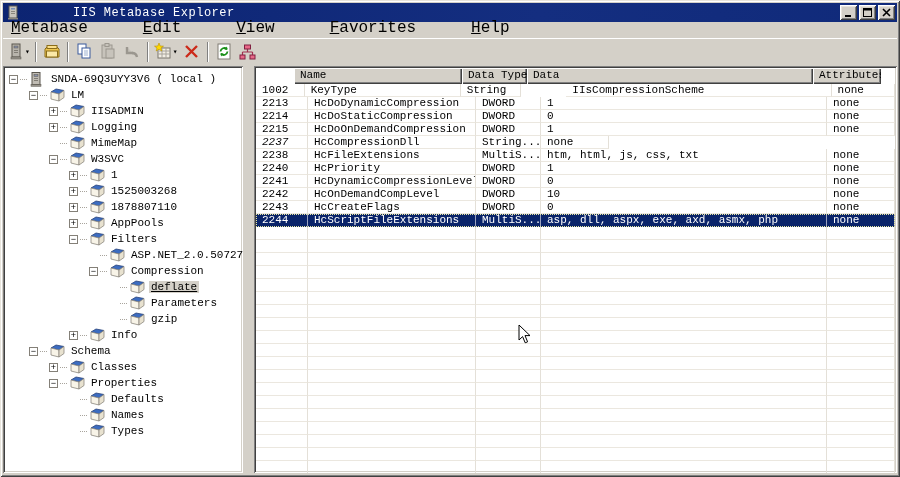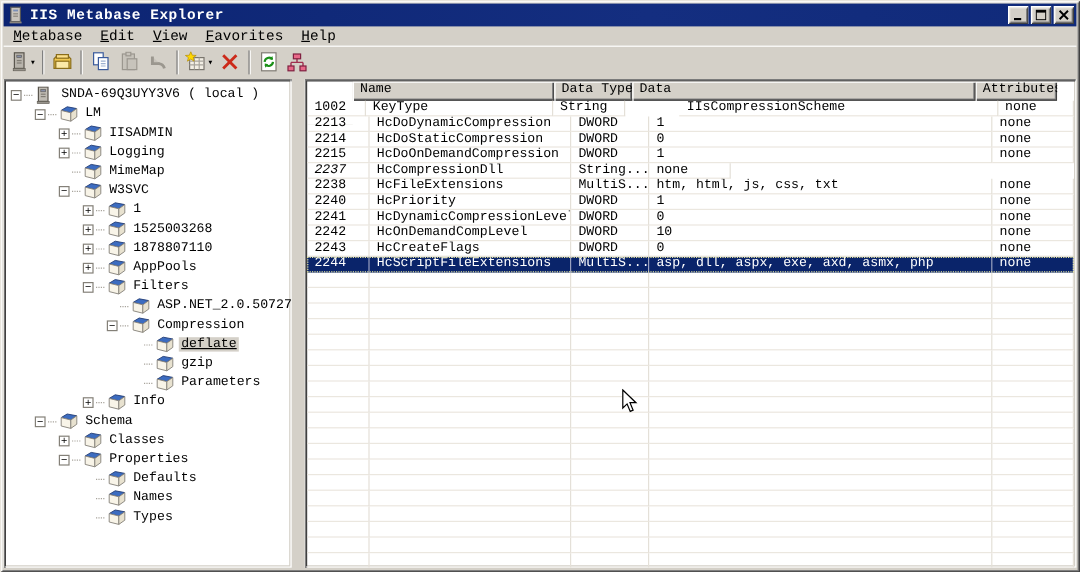--- a/index.html
+++ b/index.html
@@ -7,27 +7,27 @@
   body { font-family:"Liberation Mono","DejaVu Sans Mono",monospace; font-size:11px; color:#000; background:#d4d0c8; }
 
   .window { position:absolute; inset:0; width:900px; height:477px; background:#d4d0c8;
             box-shadow: inset 1px 1px 0 #e8e4dc, inset -1px -1px 0 #404040, inset 2px 2px 0 #fff, inset -2px -2px 0 #808080; }
 
   
   .titlebar { position:absolute; left:3px; top:3px; right:3px; height:19px;
               background:linear-gradient(90deg,#0c2472 0%,#142e80 60%,#102a7a 100%);
               display:flex; align-items:center; padding:0 2px 0 3px; }
   .title-icon { width:15px; height:15px; margin-right:4px; flex:0 0 auto; }
-  .title-text { color:#fff; font-weight:bold; font-size:12px; letter-spacing:.5px; white-space:nowrap; }
+  .title-text { color:#fff; font-weight:normal; font-size:12px; letter-spacing:.5px; white-space:nowrap;margin-left:48px; }
   .title-spacer { flex:1; }
   .tb-ctl { width:17px; height:15px; background:#d4d0c8; margin-left:2px; display:flex; align-items:center; justify-content:center;
             box-shadow: inset 1px 1px 0 #fff, inset -1px -1px 0 #404040, inset 2px 2px 0 #e8e4dc, inset -2px -2px 0 #808080; }
 
   
-  .menubar { position:absolute; left:3px; top:22px; right:3px; height:16px; display:flex; align-items:flex-end; padding-left:1px; font-size:12px; }
+  .menubar { position:absolute; left:3px; top:22px; right:3px; height:16px; display:flex; align-items:flex-end; padding-left:1px; font-size:16px;gap:40px; }
   .menu-item { padding:1px 8px 1px 7px; white-space:nowrap; }
 
   
   .toolbar { position:absolute; left:3px; top:38px; right:3px; height:26px; border-top:1px solid #fff; display:flex; align-items:center; padding-left:3px; }
   .tb-btn { height:22px; min-width:24px; display:flex; align-items:center; justify-content:center; padding:0 2px; }
   .tb-btn svg { display:block; }
   .tb-btn .dd { font-size:8px; margin-left:1px; color:#000; }
   .tb-btn.disabled svg * { stroke:#9b978f !important; fill:#c7c3bb !important; }
   .tb-sep { width:2px; height:20px; margin:0 3px; border-left:1px solid #808080; border-right:1px solid #fff; }
 
@@ -371,33 +371,33 @@
         <div class="t-row" style="padding-left: 102px;">
           <span class="t-box none"></span>
           <span class="t-dash"></span>
           <span class="t-ico">
             <svg width="18" height="14" viewBox="0 0 18 14">
               <path d="M3 4 L8 1 L16 2.5 L11 6 Z" fill="#3c6cc0" stroke="#28427a" stroke-width="0.8"></path>
               <path d="M3 4 L11 6 L11 13 L3 11 Z" fill="#f8f4e8" stroke="#8a867e" stroke-width="0.8"></path>
               <path d="M11 6 L16 2.5 L16 9.5 L11 13 Z" fill="#e8e2d0" stroke="#8a867e" stroke-width="0.8"></path>
             </svg>
           </span>
-          <span class="t-label">gzip</span>
+          <span class="t-label">Parameters</span>
         </div>
         <div class="t-row" style="padding-left: 102px;">
           <span class="t-box none"></span>
           <span class="t-dash"></span>
           <span class="t-ico">
             <svg width="18" height="14" viewBox="0 0 18 14">
               <path d="M3 4 L8 1 L16 2.5 L11 6 Z" fill="#3c6cc0" stroke="#28427a" stroke-width="0.8"></path>
               <path d="M3 4 L11 6 L11 13 L3 11 Z" fill="#f8f4e8" stroke="#8a867e" stroke-width="0.8"></path>
               <path d="M11 6 L16 2.5 L16 9.5 L11 13 Z" fill="#e8e2d0" stroke="#8a867e" stroke-width="0.8"></path>
             </svg>
           </span>
-          <span class="t-label">Parameters</span>
+          <span class="t-label">gzip</span>
         </div>
         <div class="t-row" style="padding-left: 62px;">
           <span class="t-box">+</span>
           <span class="t-dash"></span>
           <span class="t-ico">
             <svg width="18" height="14" viewBox="0 0 18 14">
               <path d="M3 4 L8 1 L16 2.5 L11 6 Z" fill="#3c6cc0" stroke="#28427a" stroke-width="0.8"></path>
               <path d="M3 4 L11 6 L11 13 L3 11 Z" fill="#f8f4e8" stroke="#8a867e" stroke-width="0.8"></path>
               <path d="M11 6 L16 2.5 L16 9.5 L11 13 Z" fill="#e8e2d0" stroke="#8a867e" stroke-width="0.8"></path>
             </svg>

